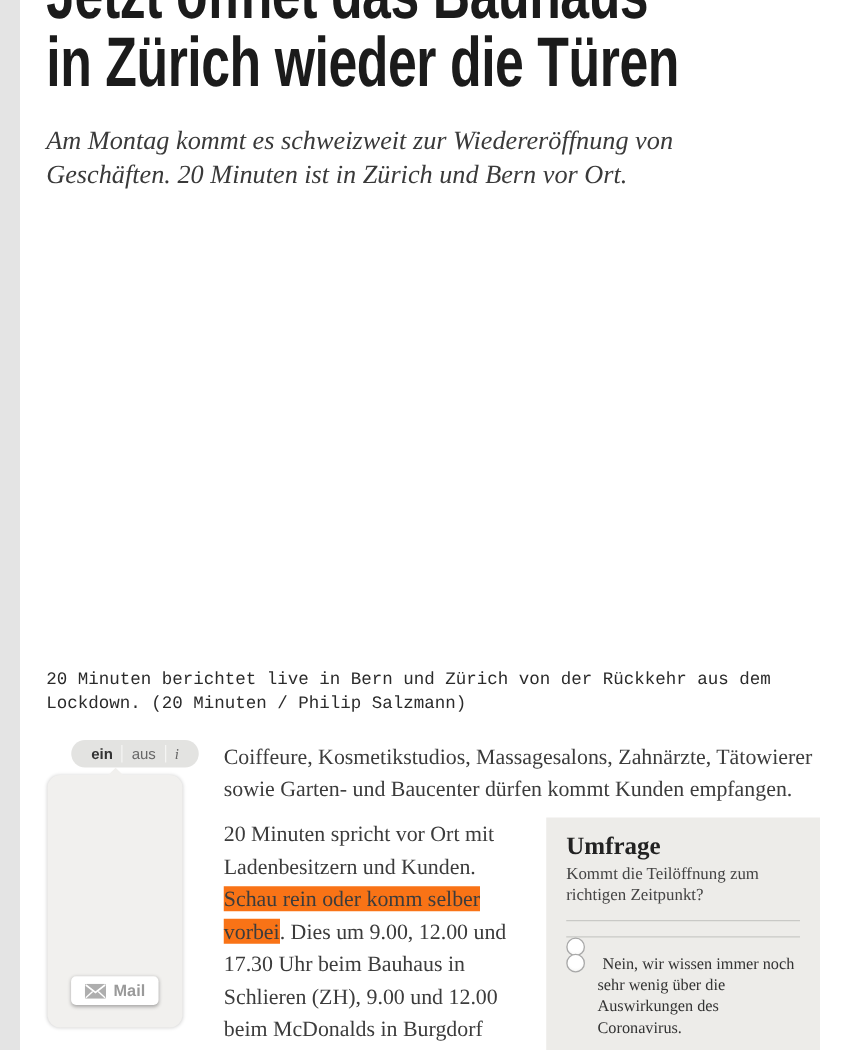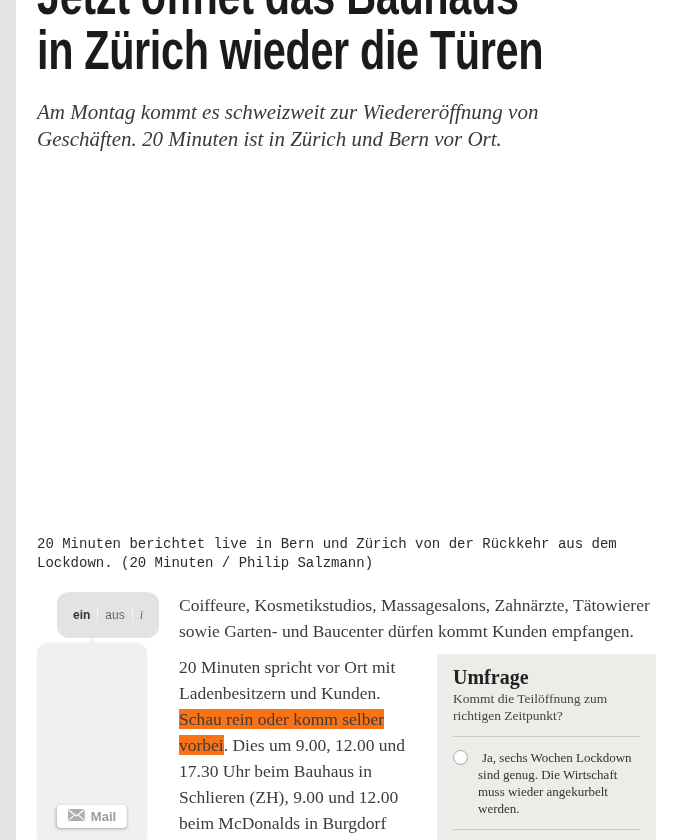--- a/index.html
+++ b/index.html
@@ -62,21 +62,21 @@
   }
   
   .share-col { width: 130px; flex-shrink: 0; }
   .share-toggle {
     display: inline-flex;
     align-items: center;
     margin-left: 20px;
     background: #e3e3e1;
     border-radius: 12px;
     height: 22px;
-    padding: 12px 9px;
+    padding: 0 9px;
     font-family: "Liberation Sans", sans-serif;
     font-size: 12px;
   }
   .share-toggle .seg { padding: 0 7px; cursor: pointer; }
   .share-toggle .seg.on { font-weight: 700; color: #333; }
   .share-toggle .seg.off { color: #666; }
   .share-toggle .seg.info { color: #666; font-family: "Liberation Serif", serif; font-style: italic; }
   .share-toggle .div { width: 1px; height: 14px; background: #f5f5f4; }
   .share-panel {
     position: relative;
@@ -93,20 +93,21 @@
     top: -4px; left: 50px;
     width: 9px; height: 9px;
     background: #f1f0ee;
     transform: rotate(45deg);
   }
   .mail-button {
     position: absolute;
     bottom: 18px; left: 50%;
     transform: translateX(-50%);
     display: inline-flex;
+    align-items: center;
     gap: 6px;
     background: #ffffff;
     border: 0;
     border-radius: 4px;
     padding: 4px 11px;
     box-shadow: 0 1px 3px rgba(0,0,0,0.3);
     font-family: "Liberation Sans", sans-serif;
     font-size: 13px;
     font-weight: 700;
     color: #9a9a9a;
@@ -214,21 +215,20 @@
 
     <div class="text-col">
       <p class="p1">Coiffeure, Kosmetikstudios, Massagesalons, Zahnärzte, Tätowierer sowie Garten- und Baucenter dürfen kommt Kunden empfangen.</p>
 
       <div class="poll">
         <div class="poll-title">Umfrage</div>
         <div class="poll-question">Kommt die Teilöffnung zum richtigen Zeitpunkt?</div>
         <hr class="poll-divider">
         <div class="poll-option">
           <span class="radio"></span>
-          <span class="option-text">Ja, sechs Wochen Lockdown sind genug. Die Wirtschaft muss wieder angekurbelt werden.</span>
         </div>
         <hr class="poll-divider">
         <div class="poll-option">
           <span class="radio"></span>
           <span class="option-text">Nein, wir wissen immer noch sehr wenig über die Auswirkungen des Coronavirus.</span>
         </div>
       </div>
 
       <p><span>20 Minuten spricht vor Ort mit Ladenbesitzern und Kunden. </span><span class="highlight">Schau rein oder komm selber vorbei</span><span>. Dies um 9.00, 12.00 und 17.30 Uhr beim Bauhaus in Schlieren (ZH), 9.00 und 12.00 beim McDonalds in Burgdorf (BE) und um 17.30 beim Coiffeur Ami in Bern.</span></p>
     </div>

